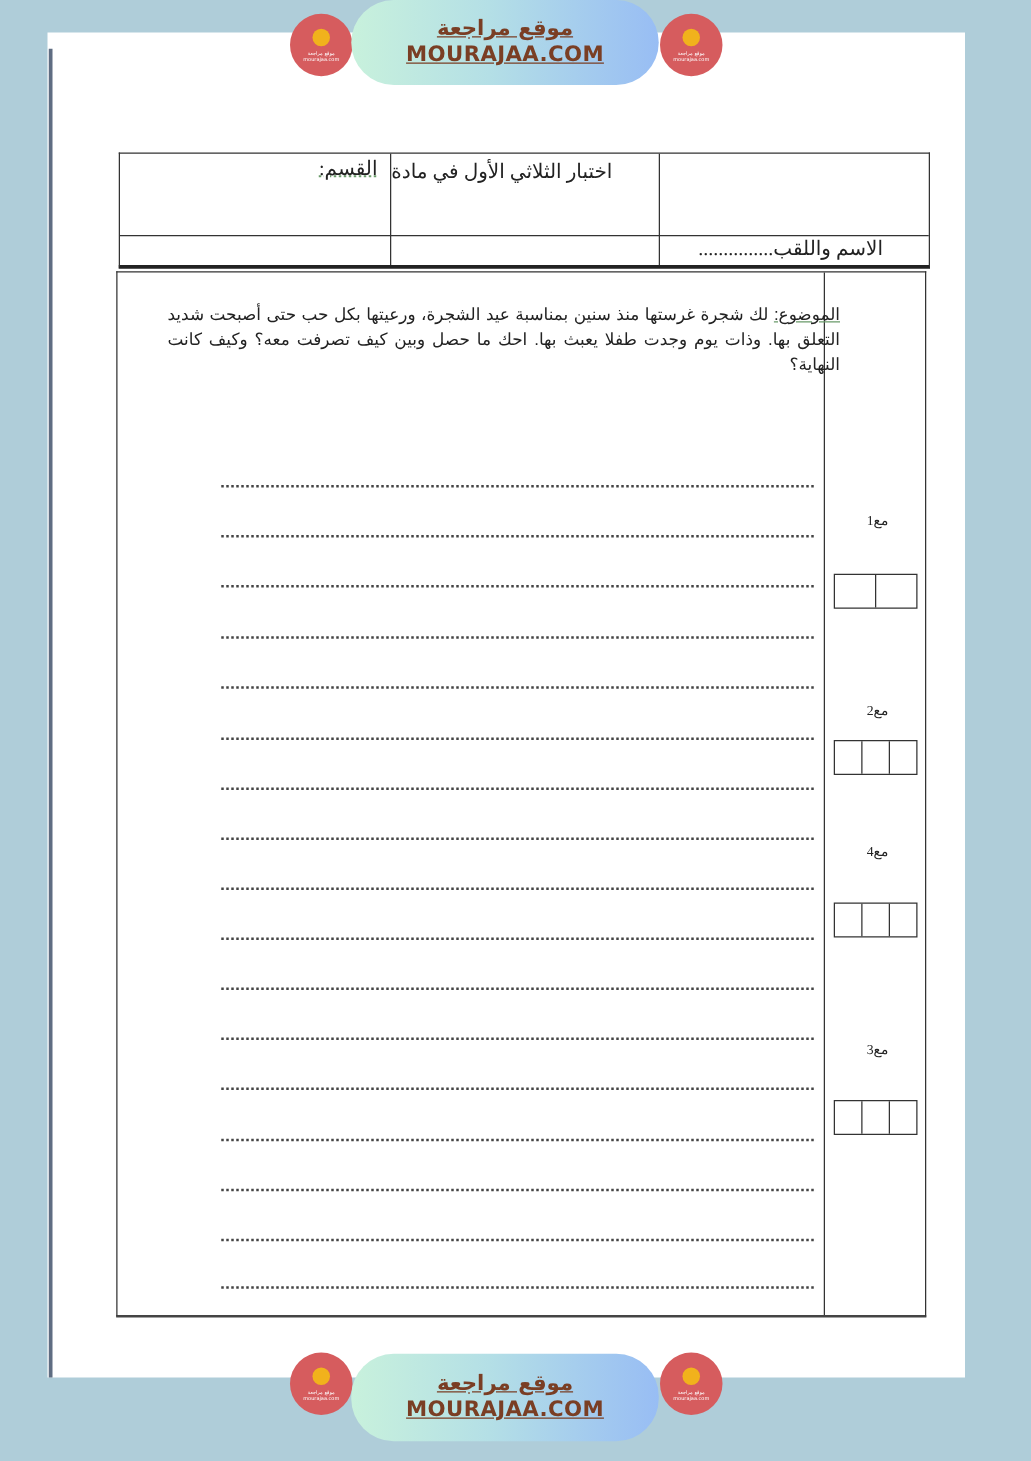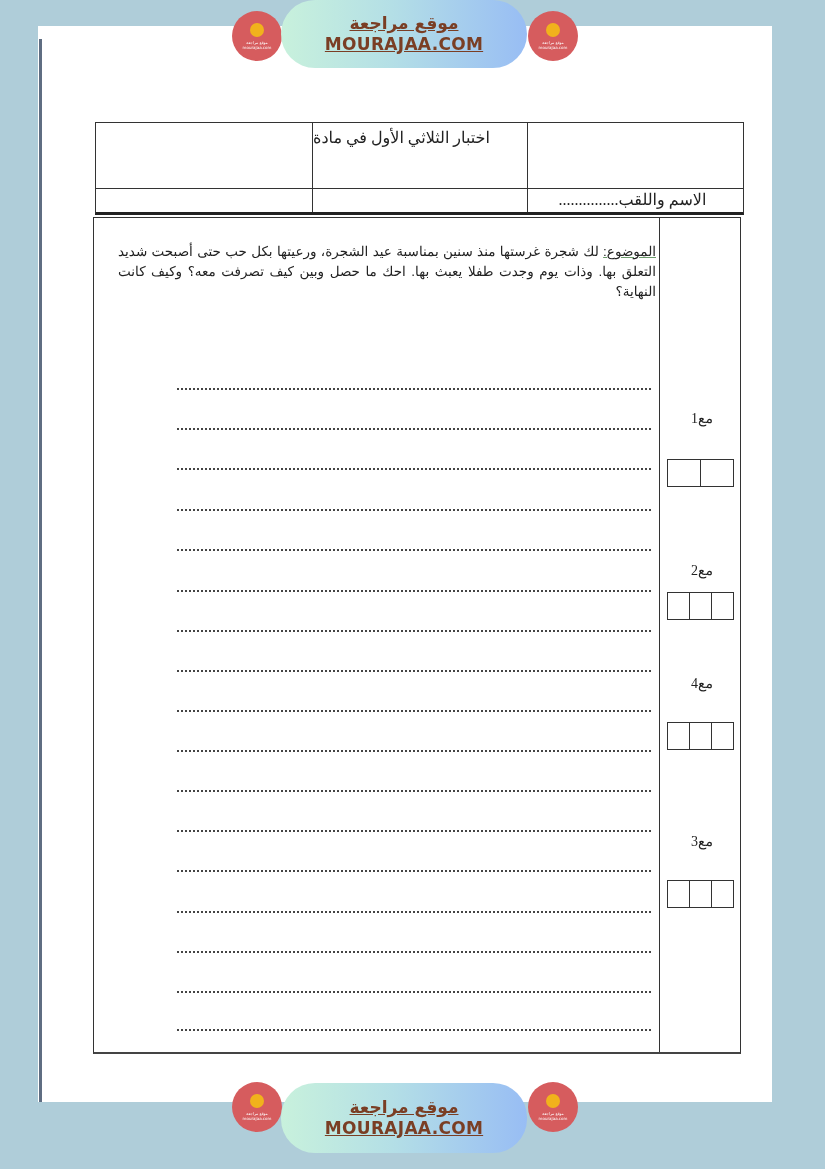--- a/index.html
+++ b/index.html
@@ -45,32 +45,32 @@
   .vline { position:absolute; top:0; bottom:0; width:1px; background:#333; }
   .hline { position:absolute; left:0; right:0; height:1px; background:#333; }
 
   
   .main {
     position:absolute; left:93px; top:217px; width:648px; height:837px;
     border:1px solid #333; box-sizing:border-box; border-bottom:2px solid #444;
   }
   .main-divider { position:absolute; left:565px; top:0; bottom:0; width:1px; background:#333; }
   .topic {
-    position:absolute; left:24px; top:24px; width:538px;
+    position:absolute; left:40px; top:24px; width:538px;
     direction:rtl; text-align:justify;
     font-family:"Liberation Sans", sans-serif; font-size:13.5px; line-height:20px; color:#222;
   }
   .topic .label { text-decoration:underline; text-decoration-color:#6a9a6a; }
   .line {
     position:absolute; left:83px; width:474px; height:0;
     border-top:2px dotted #444;
   }
   .crit-label {
     position:absolute; left:590px; width:36px; text-align:center;
-    font-family:"Liberation Serif", serif; font-size:14px; color:#222;
+    font-family:"Liberation Serif", serif; font-size:11px; color:#222;
   }
   .crit-box {
     position:absolute; left:573px; width:67px; height:28px;
     border:1px solid #333; box-sizing:border-box; display:flex;
   }
   .crit-box .cell { flex:1; border-left:1px solid #333; }
   .crit-box .cell:first-child { border-left:none; }
 </style>
 </head>
 <body>
@@ -91,20 +91,23 @@
   <div class="dot"></div>
   <div class="small">موقع مراجعة</div>
   <div class="small">mourajaa.com</div>
 </div>
 
 <div class="hdr">
   <div class="vline" style="left:216px;"></div>
   <div class="vline" style="left:431px;"></div>
   <div class="hline" style="top:65px;"></div>
 
+  <div class="hcell" style="left:0; top:2px; width:216px; height:62px; padding-right:10px; text-align:right;">
+    <span style="text-decoration:underline dotted #6a9a6a;">القسم:</span>
+  </div>
   <div class="hcell" style="left:217px; top:2px; width:214px; height:62px; text-align:left; line-height:22px; padding-top:2px;">
     <div>اختبار الثلاثي الأول في مادة</div>
   </div>
   <div class="hcell" style="left:432px; top:2px; width:215px; height:62px;">
     <span></span>
   </div>
 
   <div class="hcell" style="left:432px; top:66px; width:215px; height:24px; padding-right:6px; text-align:center; line-height:22px;">
     <span>الاسم واللقب...............</span>
   </div>

